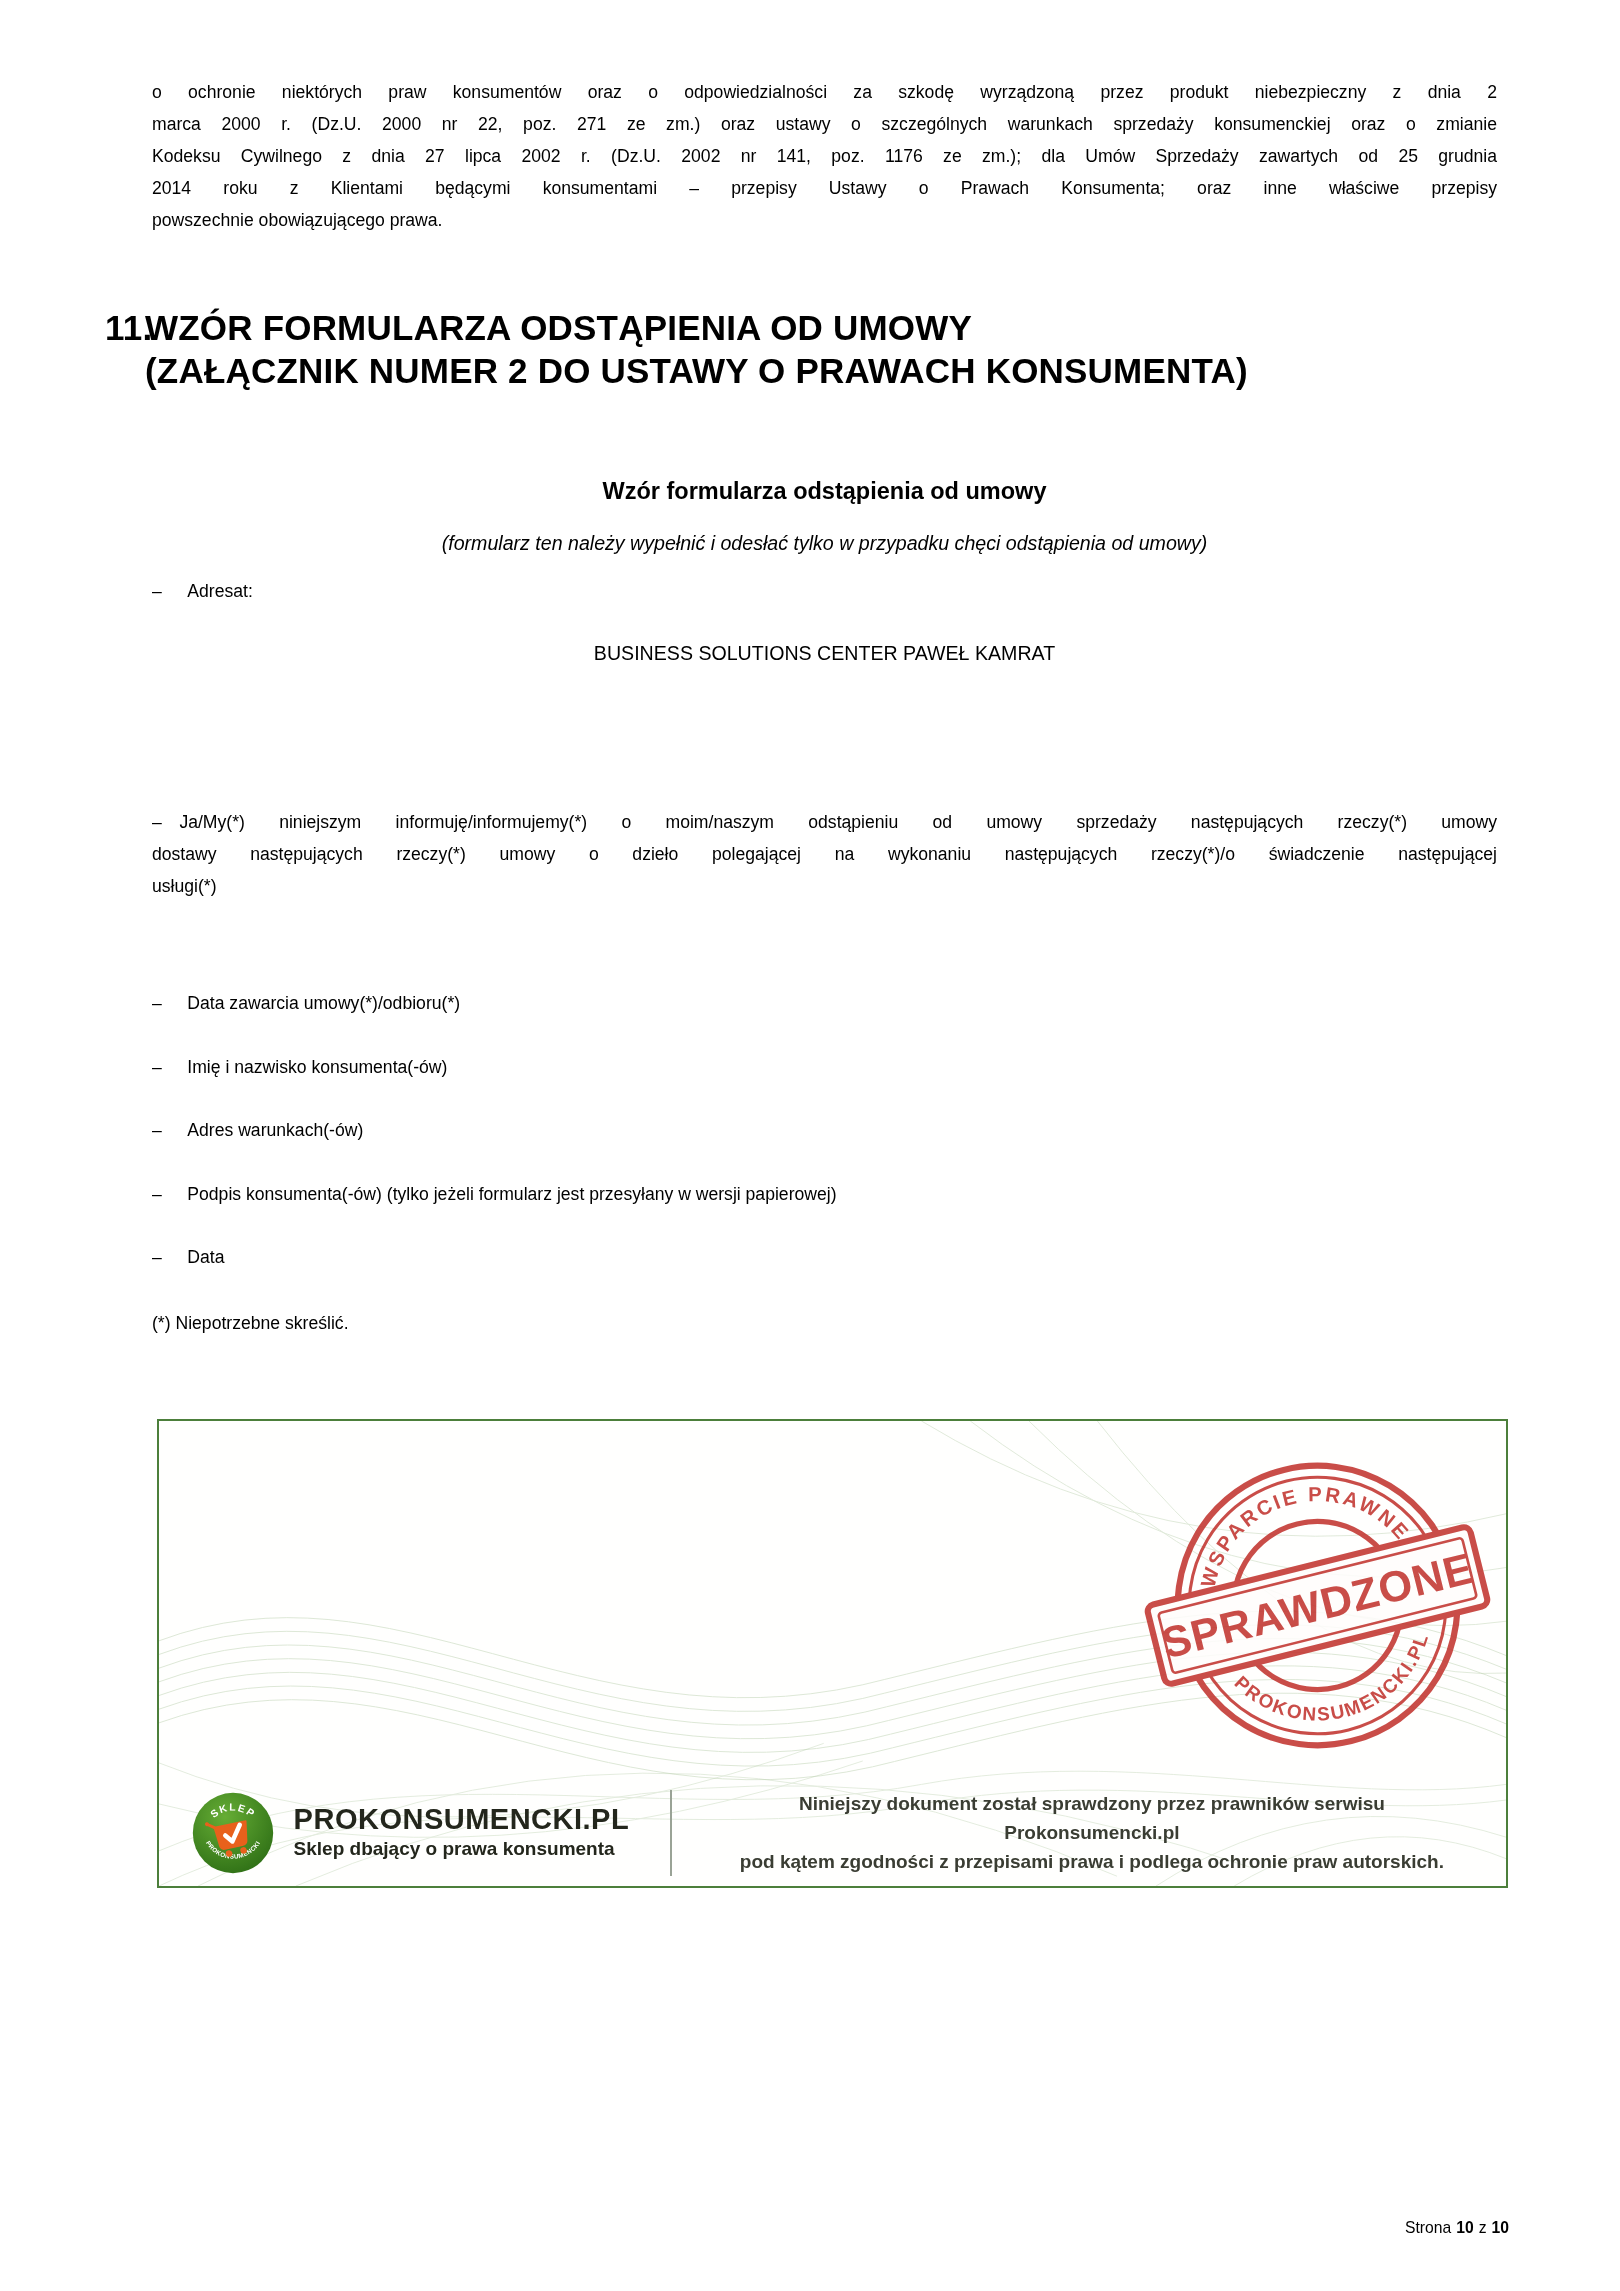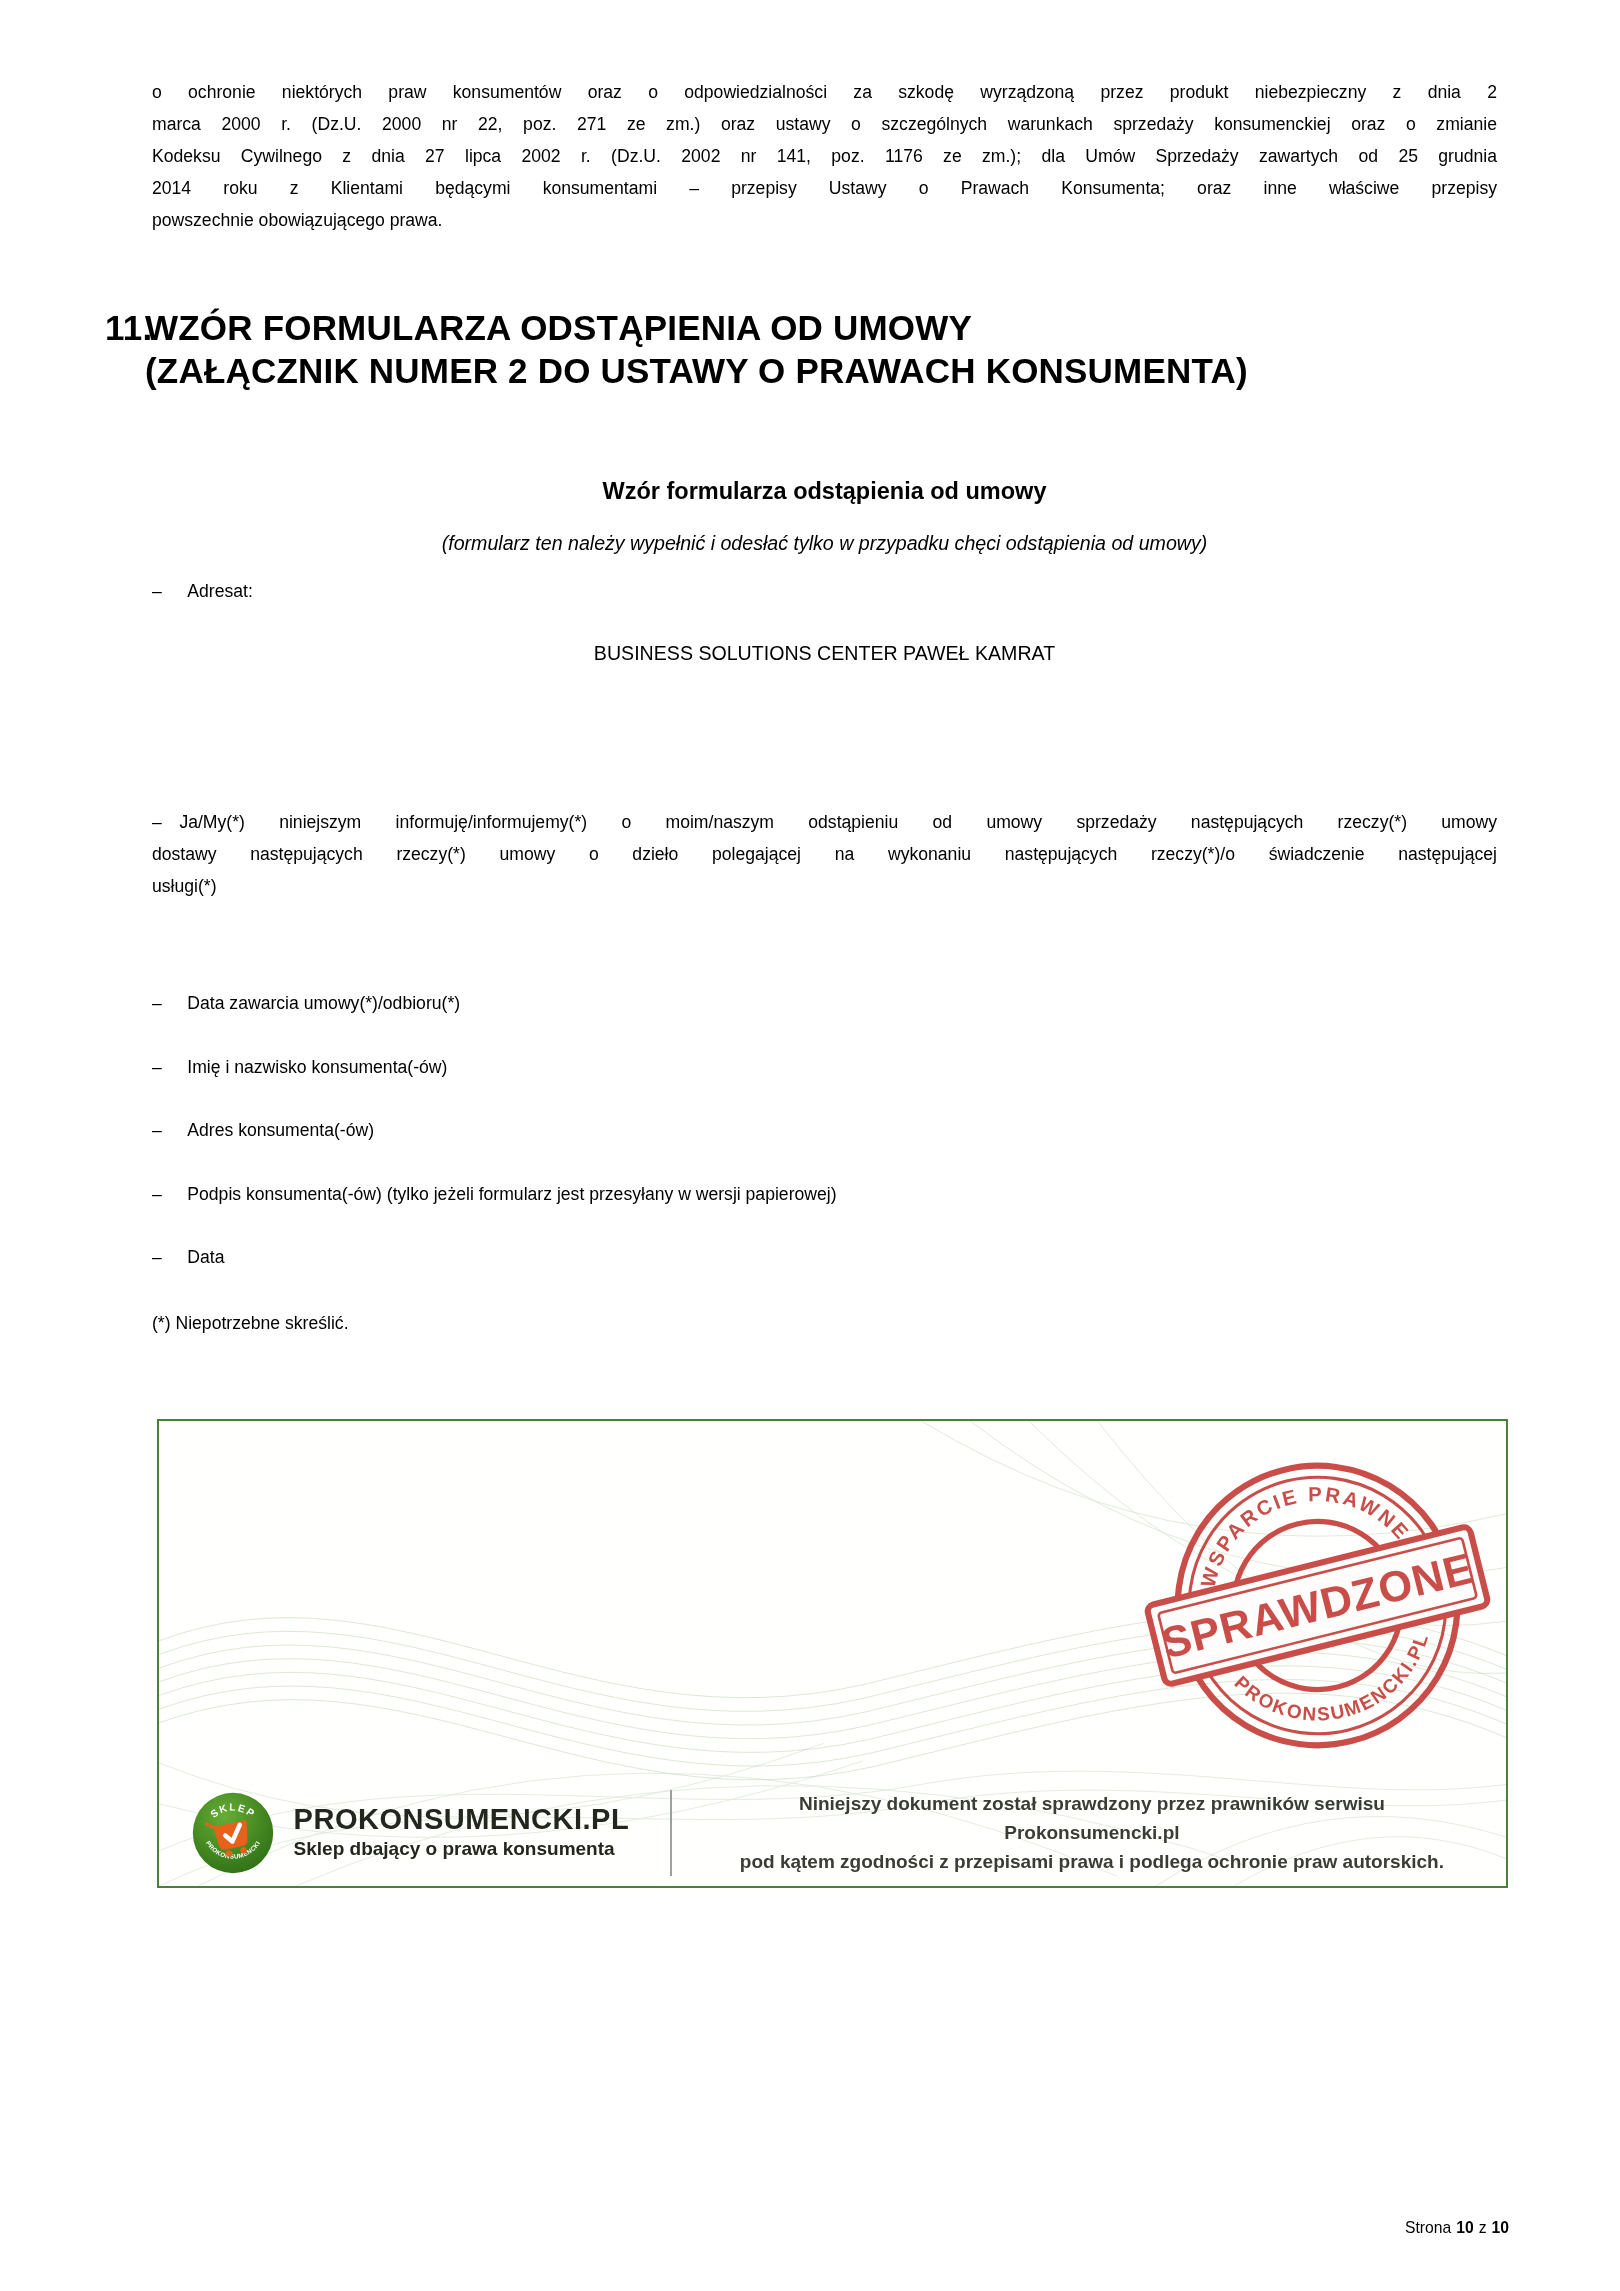--- a/index.html
+++ b/index.html
@@ -91,21 +91,21 @@
   </div>
 
   <div class="abs declaration">
     <div class="just"><span class="dash">–</span><span>Ja/My(*) niniejszym informuję/informujemy(*) o moim/naszym odstąpieniu od umowy sprzedaży następujących rzeczy(*) umowy</span><br><span>dostawy następujących rzeczy(*) umowy o dzieło polegającej na wykonaniu następujących rzeczy(*)/o świadczenie następującej</span></div>
     <div class="plain">usługi(*)</div>
   </div>
 
   <div class="abs items">
     <div class="dash-item"><span class="dash">–</span><span>Data zawarcia umowy(*)/odbioru(*)</span></div>
     <div class="dash-item"><span class="dash">–</span><span>Imię i nazwisko konsumenta(-ów)</span></div>
-    <div class="dash-item"><span class="dash">–</span><span>Adres konsumenta(-ów)</span></div>
+    <div class="dash-item"><span class="dash">–</span><span>Adres warunkach(-ów)</span></div>
     <div class="dash-item"><span class="dash">–</span><span>Podpis konsumenta(-ów) (tylko jeżeli formularz jest przesyłany w wersji papierowej)</span></div>
     <div class="dash-item"><span class="dash">–</span><span>Data</span></div>
   </div>
 
   <div class="abs footnote">(*) Niepotrzebne skreślić.</div>
 
   <div class="abs banner">
 
     <svg class="guilloche" viewBox="0 0 1378 476" preserveAspectRatio="none">
       <g stroke-width="1" opacity="0.5">

